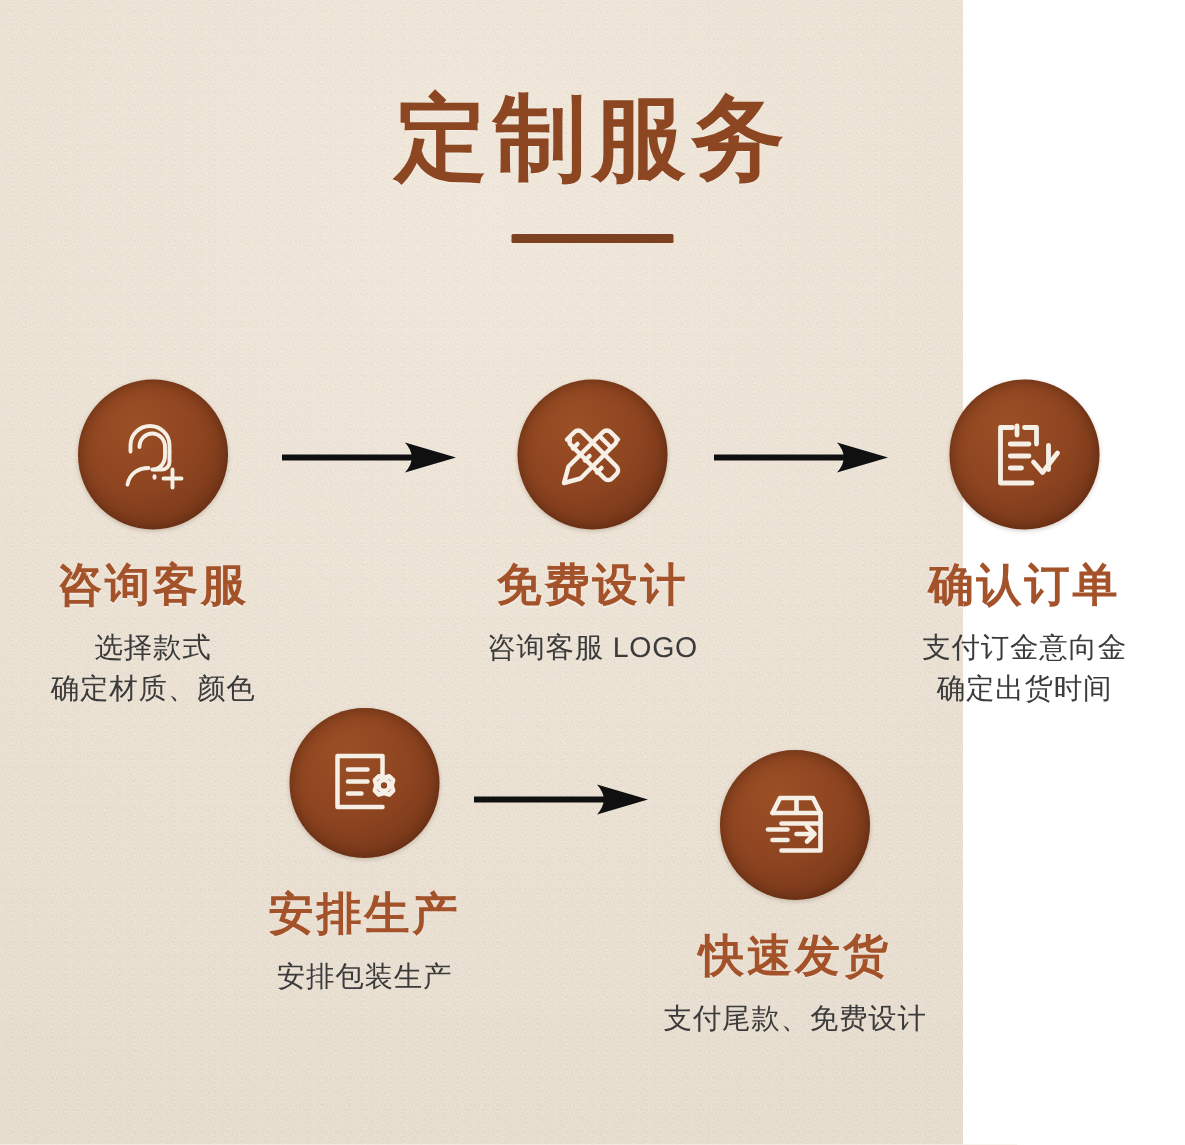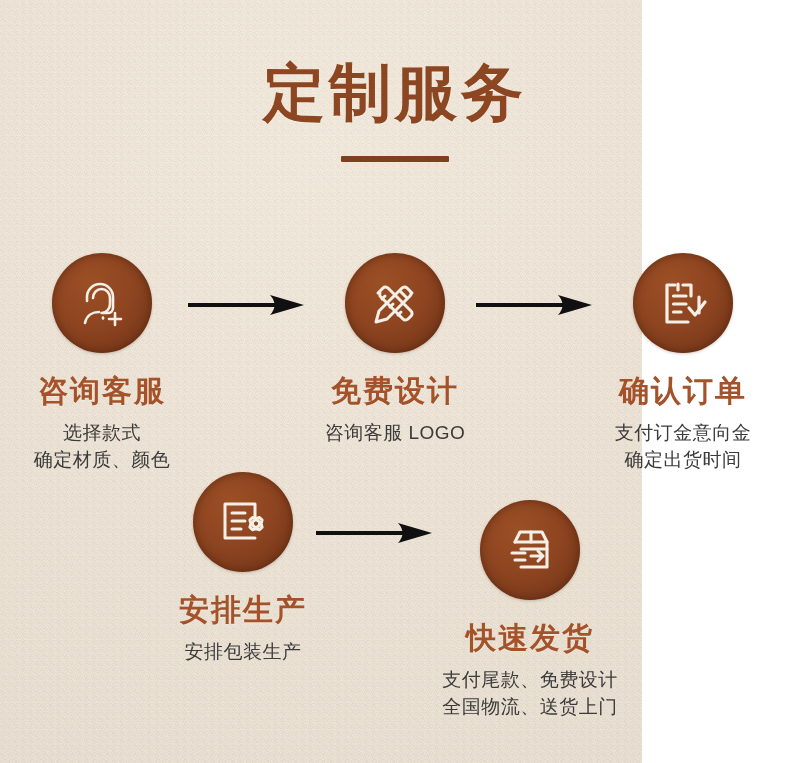--- a/index.html
+++ b/index.html
@@ -233,17 +233,16 @@
           <path d="M30 10 V20"></path>
           <path d="M20 27 H46"></path>
           <path d="M11 31 H24 M14 38 H24"></path>
           <path d="M30 34 H42 M37 29 l5 5 -5 5"></path>
         </svg>
       </span>
     </div>
     <div class="step-title">快速发货</div>
     <div class="step-desc">
       <div>支付尾款、免费设计</div>
-      <div>全国物流、送货上门</div>
     </div>
   </div>
 
 </div>
 
 </body></html>

